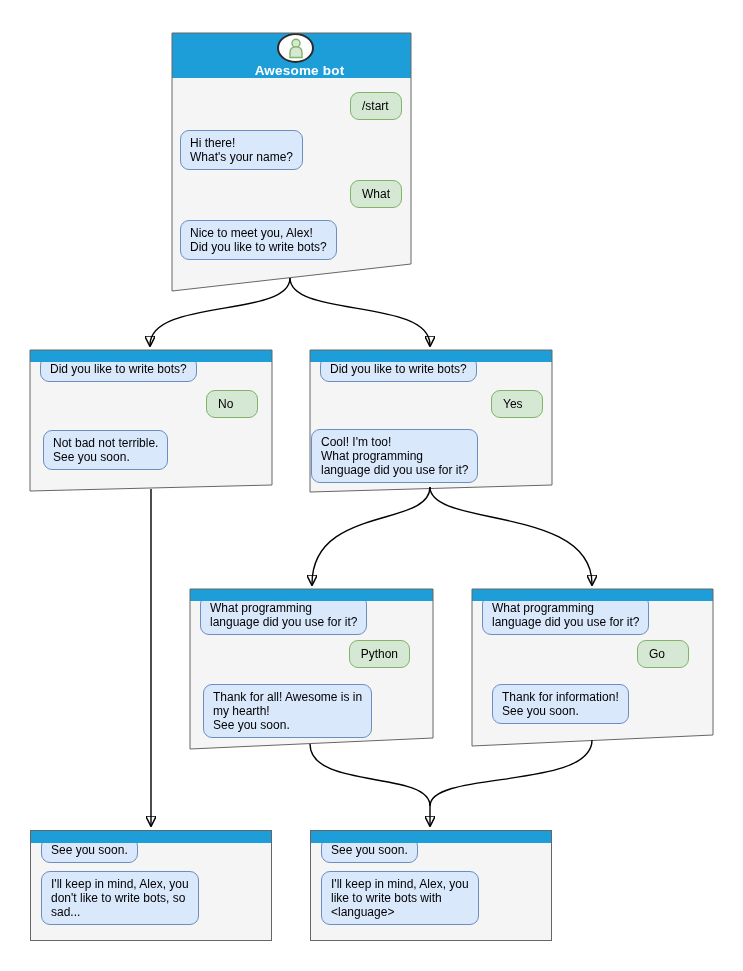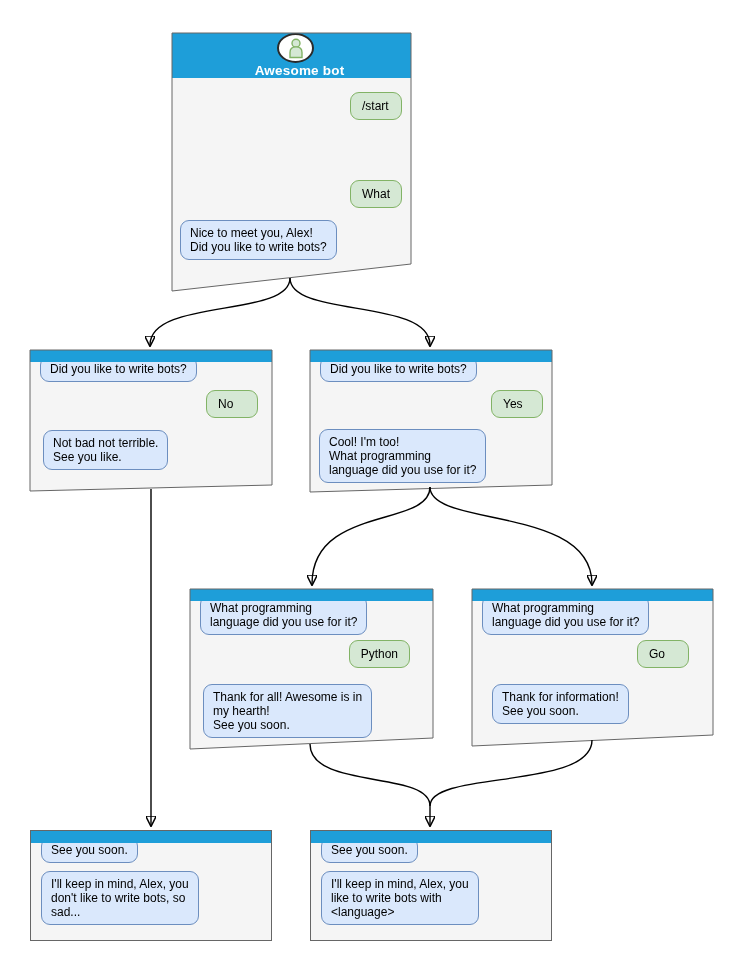--- a/index.html
+++ b/index.html
@@ -30,38 +30,40 @@
     <div class="titlebar main">
       <div class="avatar">
         <svg width="24" height="24" viewBox="0 0 24 24">
           <circle cx="12" cy="7.2" r="4" fill="#d5e8d4" stroke="#82b366" stroke-width="1.4"></circle>
           <path d="M6 21.5 v-5 q0 -5.6 6 -5.6 q6 0 6 5.6 v5 z" fill="#d5e8d4" stroke="#82b366" stroke-width="1.4"></path>
         </svg>
       </div>
       <div class="win-title">Awesome bot</div>
     </div>
     <div class="bubble user" style="right:9px;top:59px">/start</div>
+    <div class="bubble bot" style="left:8px;top:97px">Hi there!
+What's your name?</div>
     <div class="bubble user" style="right:9px;top:147px">What</div>
     <div class="bubble bot" style="left:8px;top:187px">Nice to meet you, Alex!
 Did you like to write bots?</div>
   </div>
 
   <div class="window" style="left:30px;top:350px;width:242px;height:141px;clip-path:polygon(0 0,100% 0,100% 135px,0 100%);">
     <div class="titlebar thin"></div>
     <div class="bubble bot" style="left:10px;top:6px">Did you like to write bots?</div>
     <div class="bubble user" style="right:14px;top:40px">No</div>
     <div class="bubble bot" style="left:13px;top:80px">Not bad not terrible.
-See you like.</div>
+See you soon.</div>
   </div>
 
   <div class="window" style="left:310px;top:350px;width:242px;height:142px;clip-path:polygon(0 0,100% 0,100% 135px,0 100%);">
     <div class="titlebar thin"></div>
     <div class="bubble bot" style="left:10px;top:6px">Did you like to write bots?</div>
     <div class="bubble user" style="right:9px;top:40px">Yes</div>
-    <div class="bubble bot" style="left:9px;top:79px">Cool! I'm too!
+    <div class="bubble bot" style="left:1px;top:79px">Cool! I'm too!
 What programming
 language did you use for it?</div>
   </div>
 
   <div class="window" style="left:190px;top:589px;width:243px;height:160px;clip-path:polygon(0 0,100% 0,100% 149px,0 100%);">
     <div class="titlebar thin"></div>
     <div class="bubble bot" style="left:10px;top:6px">What programming
 language did you use for it?</div>
     <div class="bubble user" style="right:23px;top:51px">Python</div>
     <div class="bubble bot" style="left:13px;top:95px">Thank for all! Awesome is in

